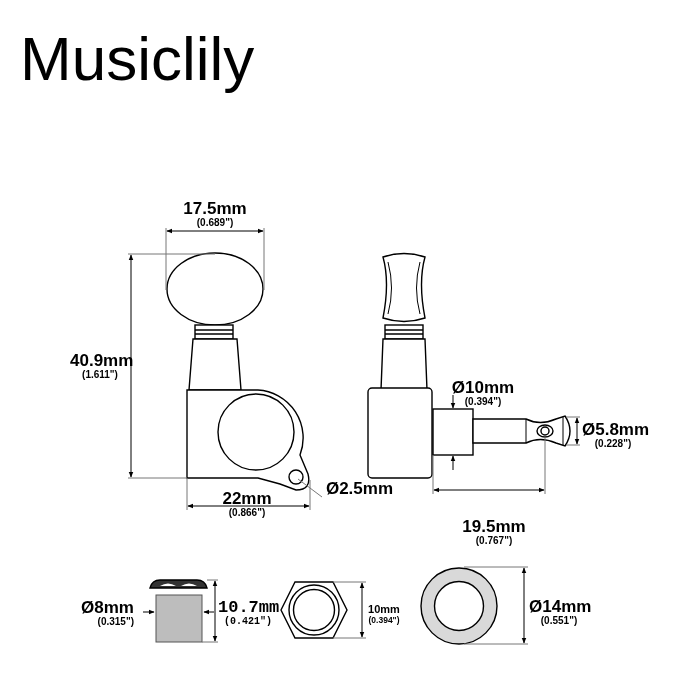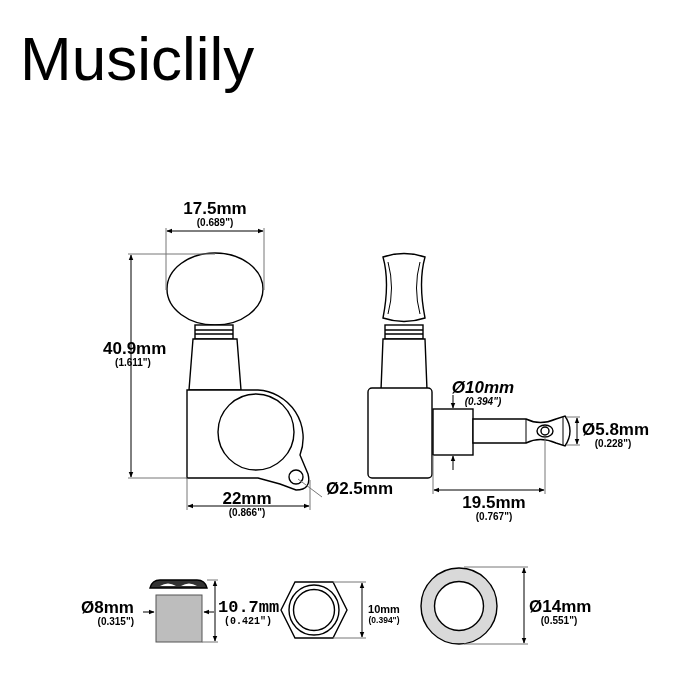--- a/index.html
+++ b/index.html
@@ -129,45 +129,45 @@
     <line x1="464" y1="644" x2="528" y2="644"></line>
     <line x1="524" y1="568" x2="524" y2="643" stroke="#000" marker-start="url(#arr)" marker-end="url(#arr)"></line>
   </g>
 </svg>
 
 <div class="lbl" style="left:180px; top:200px; width:70px;">
   <span class="mm">17.5mm</span>
   <span class="in">(0.689")</span>
 </div>
 
-<div class="lbl" style="left:70px; top:340px; width:60px;margin-left:33px;">
+<div class="lbl" style="left:70px; top:352px; width:60px;">
   <span class="mm">40.9mm</span>
   <span class="in">(1.611")</span>
 </div>
 
 <div class="lbl" style="left:212px; top:490px; width:70px;">
   <span class="mm">22mm</span>
   <span class="in">(0.866")</span>
 </div>
 
 <div class="lbl" style="left:323px; top:480px; width:70px; text-align:right;">
   <span class="mm">Ø2.5mm</span>
 </div>
 
-<div class="lbl" style="left:448px; top:379px; width:70px;font-style:italic;">
+<div class="lbl" style="left:448px; top:379px; width:70px;">
   <span class="mm">Ø10mm</span>
   <span class="in">(0.394")</span>
 </div>
 
 <div class="lbl" style="left:582px; top:421px; width:62px;text-align:center;">
   <span class="mm">Ø5.8mm</span>
   <span class="in">(0.228")</span>
 </div>
 
-<div class="lbl" style="left:459px; top:494px; width:70px;">
+<div class="lbl" style="left:459px; top:518px; width:70px;">
   <span class="mm">19.5mm</span>
   <span class="in">(0.767")</span>
 </div>
 
 <div class="lbl" style="left:80px; top:599px; width:54px;text-align:right;">
   <span class="mm">Ø8mm</span>
   <span class="in">(0.315")</span>
 </div>
 
 <div class="lbl" style="left:218px; top:599px; width:60px;font-family:Liberation Mono, monospace;">

